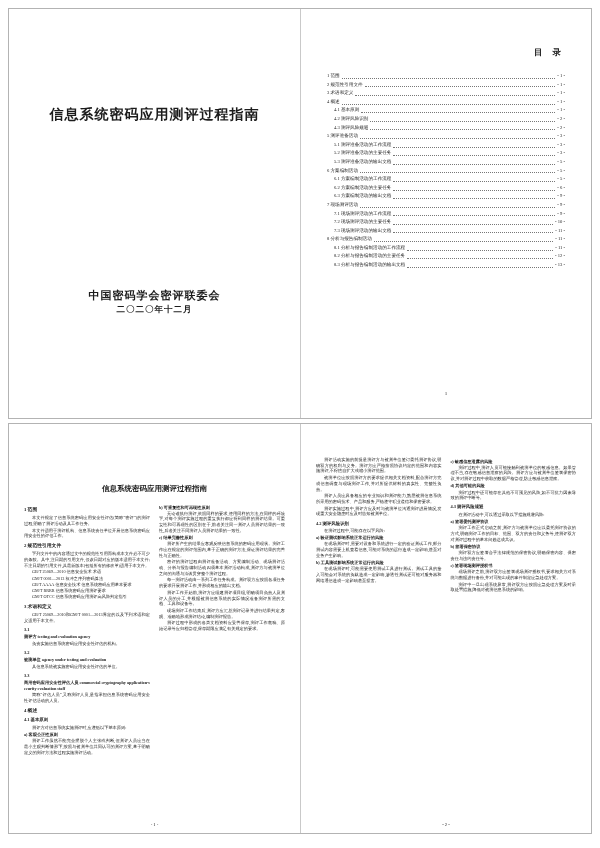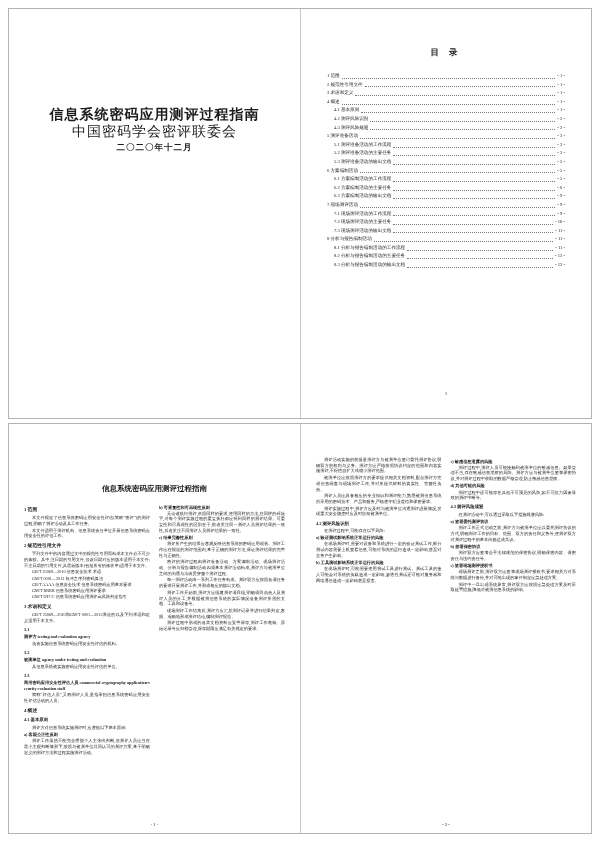--- a/index.html
+++ b/index.html
@@ -8,26 +8,26 @@
 
   .sheet { position:absolute; inset:0; padding:8px; }
   .spread { display:flex; border:1px solid #b3b3b3; background:#ffffff; height:411px; }
   .spread + .spread { margin-top:4px; }
   .page { flex:1 1 50%; position:relative; overflow:hidden; background:#ffffff; }
   .page + .page { border-left:1px solid #c9c9c9; }
 
   
   .cover { text-align:center; }
   .cover-title { margin-top:98px; font-size:14px; line-height:16px; font-weight:bold; letter-spacing:1px; }
-  .cover-org { font-size:14px; font-weight:normal; letter-spacing:1px; }
+  .cover-org { margin-top:165px; font-size:11px; font-weight:bold; letter-spacing:1px; }
   .cover-date { margin-top:1px; font-size:8.5px; font-weight:bold; letter-spacing:1px; }
 
   
   .toc { padding:38px 26px 0 26px; }
-  .toc-heading { text-align:center; font-size:8.5px; font-weight:bold; letter-spacing:4px; }
+  .toc-heading { text-align:right; font-size:8.5px; font-weight:bold; letter-spacing:4px; }
   .toc-list { margin-top:13px; }
   .toc-row { display:flex; align-items:flex-end; font-size:4.6px; line-height:8.6px; white-space:nowrap; }
   .toc-row.indent { padding-left:7px; }
   .toc-label { white-space:nowrap; }
   .toc-leader { flex:1 1 auto; border-bottom:1px dotted #777; margin:0 2px 1.8px 2px; min-width:6px; }
   .toc-page { white-space:nowrap; }
   .toc-footer { position:absolute; bottom:22px; left:0; right:0; text-align:center; font-size:5px; }
 
   
   .content { padding:0 15px 18px 15px; }

